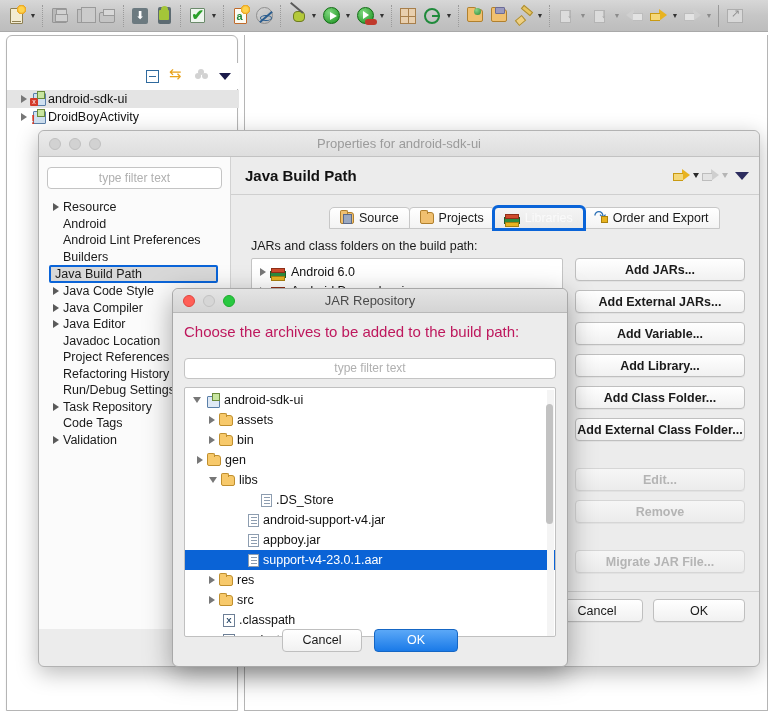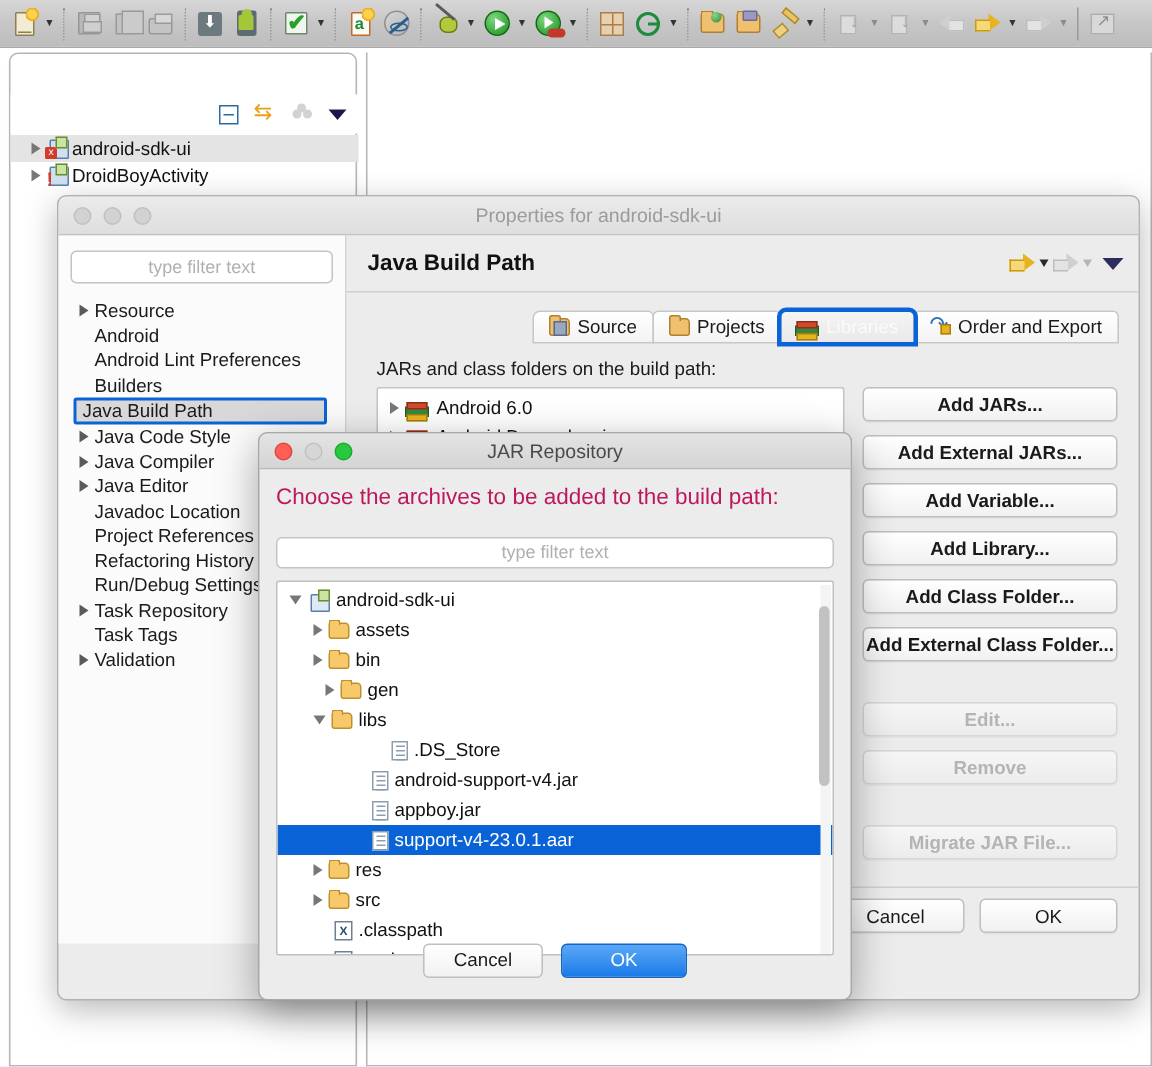--- a/index.html
+++ b/index.html
@@ -306,21 +306,21 @@
   }
   .pr-title { font-size:15px; font-weight:bold; color:#111; }
   .pr-nav { display:flex; align-items:center; gap:3px; }
   .mini-tri { width:0;height:0;border-left:3.5px solid transparent;
     border-right:3.5px solid transparent;border-top:5px solid #2a2a2a;}
   .mini-tri.dim { border-top-color:#b5b5b5; }
   .big-tri { width:0;height:0;border-left:7px solid transparent;
     border-right:7px solid transparent;border-top:8px solid #2c2c5e; margin-left:4px;}
 
   .pr-content { padding: 12px 14px 0 20px; }
-  .tabs-row { display:flex; margin-left: 104px; }
+  .tabs-row { display:flex; margin-left: 78px; }
   .tab {
     height:22px; display:flex;align-items:center;gap:5px;padding:0 10px;
     background:linear-gradient(to bottom,#ffffff,#f3f3f3);
     border:1px solid #c7c7c7; font-size:12.5px; color:#1a1a1a;
     border-radius: 4px 4px 0 0; margin-right:-1px;
   }
   .tab.first { border-radius: 5px 4px 0 0; }
   .tab.active-box {
     outline:3px solid #0a64d8; outline-offset:-1px; z-index:3; color:#fafafa;
     background:linear-gradient(to bottom,#f4f4f4,#e9e9e9);
@@ -658,21 +658,21 @@
         <div class="ptree-row">
           <span class="spacer"></span>
           <span>Run/Debug Settings</span>
         </div>
         <div class="ptree-row">
           <span class="tri"></span>
           <span>Task Repository</span>
         </div>
         <div class="ptree-row">
           <span class="spacer"></span>
-          <span>Task Tags</span>
+          <span>Code Tags</span>
         </div>
         <div class="ptree-row">
           <span class="tri"></span>
           <span>Validation</span>
         </div>
       </div>
     </div>
 
     <div class="props-right">
       <div class="pr-header">
@@ -781,21 +781,21 @@
       <div class="jtrow" style="padding-left:24px">
         <span class="tri"></span>
         <span class="ic-fold"></span>
         <span>assets</span>
       </div>
       <div class="jtrow" style="padding-left:24px">
         <span class="tri"></span>
         <span class="ic-fold"></span>
         <span>bin</span>
       </div>
-      <div class="jtrow" style="padding-left:32px">
+      <div class="jtrow" style="padding-left:12px">
         <span class="tri"></span>
         <span class="ic-fold"></span>
         <span>gen</span>
       </div>
       <div class="jtrow" style="padding-left:24px">
         <span class="tri open"></span>
         <span class="ic-fold"></span>
         <span>libs</span>
       </div>
       <div class="jtrow" style="padding-left:76px">

